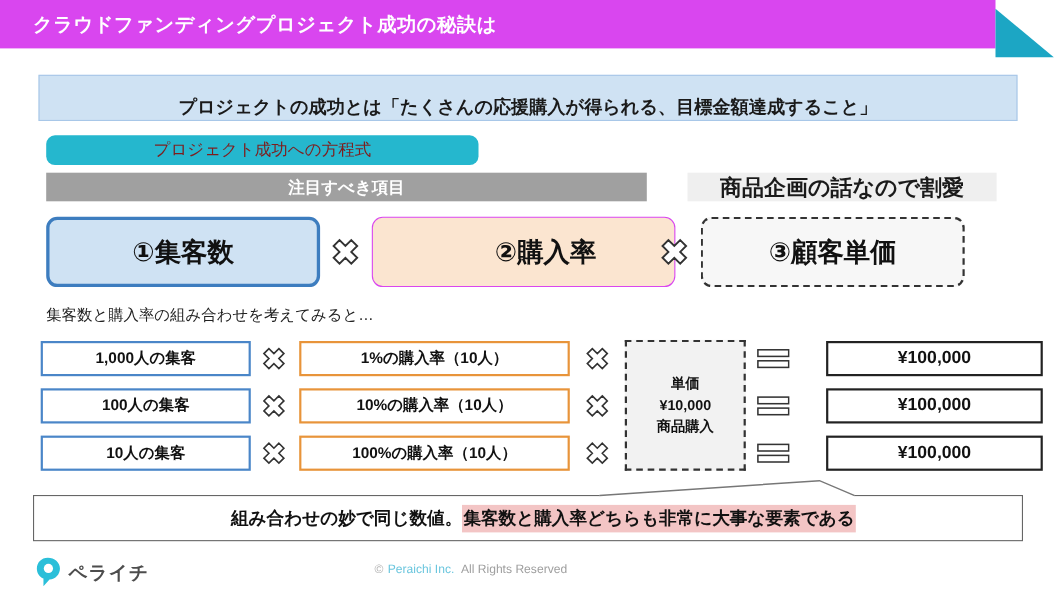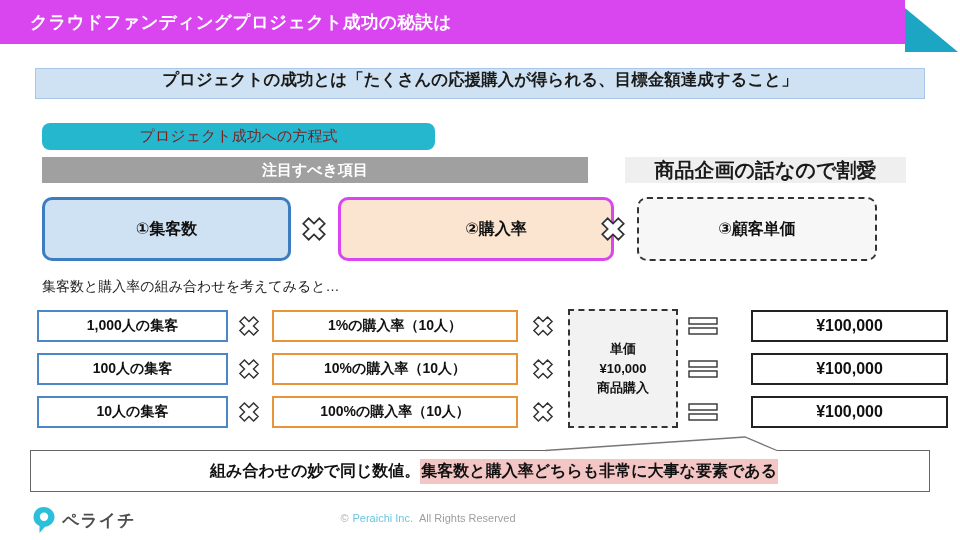--- a/index.html
+++ b/index.html
@@ -8,41 +8,41 @@
   .stage { position:relative; width:960px; height:540px; background:#fff; overflow:hidden; }
 
   
   .header-bar { position:absolute; left:0; top:8; width:905px; height:44px; background:#d946ef; }
   .header-title { position:absolute; left:30px; top:0; height:44px; line-height:44px;
                   color:#fff; font-weight:bold; font-size:17.5px; letter-spacing:.5px; }
   .header-tri { position:absolute; left:905px; top:8px; width:0; height:0;
                 border-bottom:44px solid #1CA6C4; border-right:53px solid transparent; }
 
   
-  .lead-box { position:absolute; left:35px; top:68px; width:890px; height:31px;
+  .lead-box { position:absolute; left:35px; top:68px; width:890px; height:42px;
               background:#CFE2F3; border:1px solid #A8C7E8;
-              display:flex; align-items:flex-start; justify-content:center;
+              display:flex; align-items:flex-end; justify-content:center;
               font-size:16.5px; font-weight:bold; color:#1a1a1a; }
 
   
   .badge { position:absolute; left:42px; top:123px; width:393px; height:27px;
            background:#25B7CE; border-radius:8px; display:flex; align-items:center; justify-content:center;
            color:#7f1d1d; font-weight:normal; font-size:15px; }
   .focus-bar { position:absolute; left:42px; top:157px; width:546px; height:26px;
                background:#A0A0A0; display:flex; align-items:center; justify-content:center;
                color:#fff; font-weight:bold; font-size:15px; }
   .skip-box { position:absolute; left:625px; top:157px; width:281px; height:26px;
               background:#EFEFEF; display:flex; align-items:center; justify-content:center;
               color:#1a1a1a; font-weight:bold; font-size:20px; }
 
   .factor { position:absolute; top:197px; height:64px; border-radius:10px;
             display:flex; align-items:center; justify-content:center;
-            font-size:16px; font-weight:bold; color:#111; }
+            font-size:24px; font-weight:bold; color:#111; }
   .factor-blue   { left:42px;  width:249px; background:#CFE2F3; border:3px solid #3D7DBF; }
-  .factor-orange { left:338px; width:276px; background:#FBE5D0; border:3px solid #d946ef;padding-left:40px; }
+  .factor-orange { left:338px; width:276px; background:#FBE5D0; border:1px solid #d946ef;padding-left:40px; }
   .factor-dashed { left:637px; width:240px; background:#F7F7F7; border:2px dashed #333; }
 
   .cross { position:absolute; }
   .cross-big   { width:26px; height:26px; top:216px; }
   .cross-big-1 { left:301px; }
   .cross-big-2 { left:600px; }
 
   
   .intro-text { position:absolute; left:42px; top:278px; font-size:14px; color:#222; }
 

